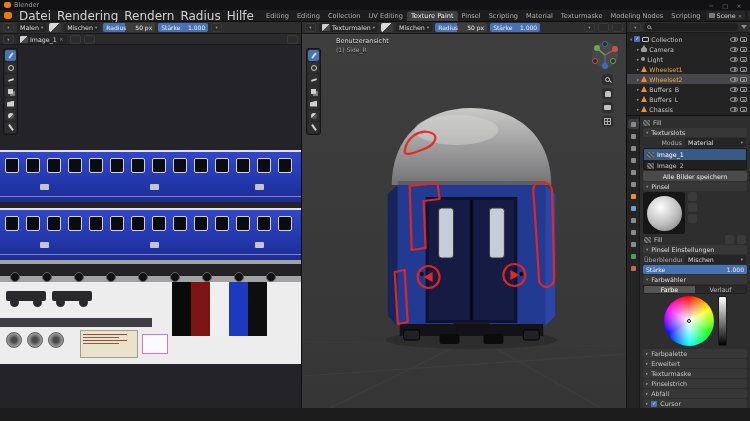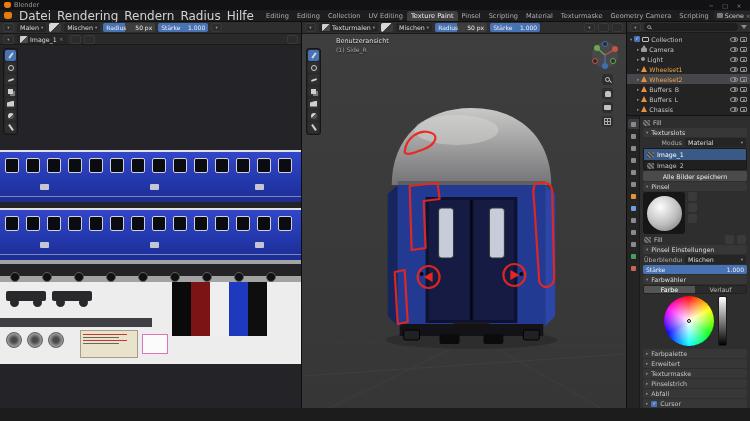--- a/index.html
+++ b/index.html
@@ -196,21 +196,21 @@
     <span class="ws-wrap">
         <span class="ws">Editing</span>
         <span class="ws">Editing</span>
         <span class="ws">Collection</span>
         <span class="ws">UV Editing</span>
         <span class="ws active">Texture Paint</span>
         <span class="ws">Pinsel</span>
         <span class="ws">Scripting</span>
         <span class="ws">Material</span>
         <span class="ws">Texturmaske</span>
-        <span class="ws">Geometry Camera</span>
+        <span class="ws">Modeling Nodes</span>
         <span class="ws">Scripting</span>
       </span>
     <span class="topbar-right">
       <span class="tb-widget">
         <span class="wi"></span>
         <span>Scene</span>
         <span class="wx">×</span>
       </span>
       <span class="tb-widget">
         <span class="wi"></span>

